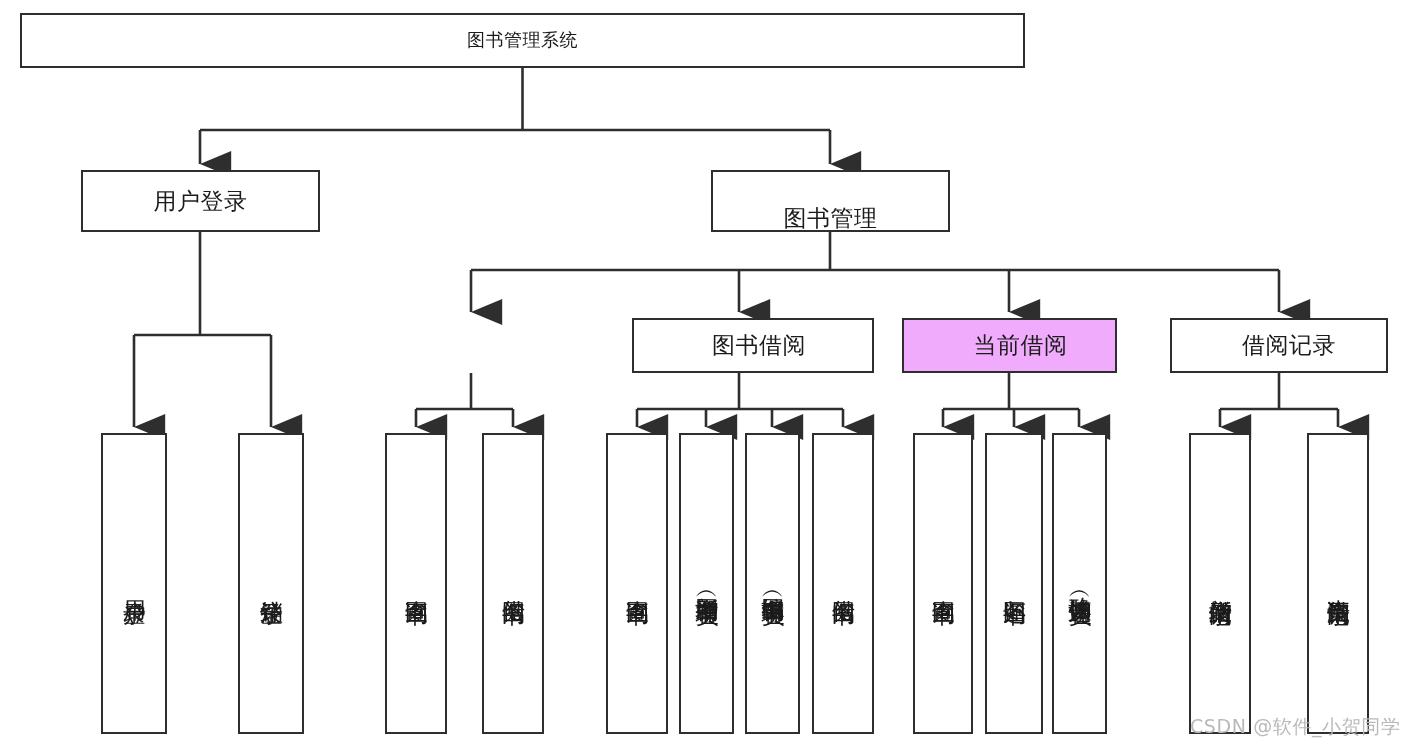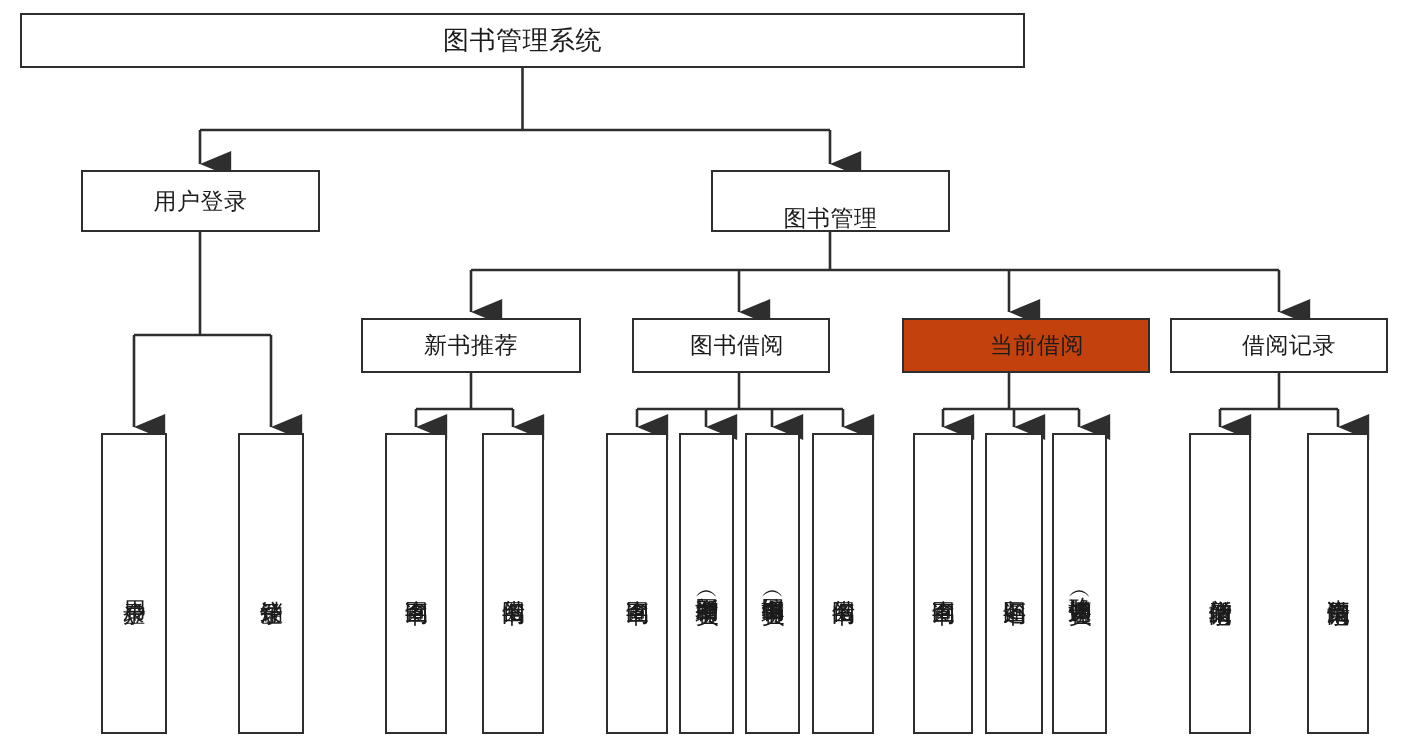--- a/index.html
+++ b/index.html
@@ -42,21 +42,21 @@
     text-align: center;
     line-height: 1.05;
     white-space: nowrap;
   }
   
   .node.horiz .label {
     font-size: 23px;
     letter-spacing: 0.5px;
   }
   .node.root .label {
-    font-size: 26px;
+    font-size: 18px;
   }
   
   .node.vert {
     align-items: center;
     justify-content: center;
     padding: 6px 0;
   }
   .node.vert .label {
     writing-mode: vertical-rl;
     text-orientation: upright;
@@ -135,27 +135,24 @@
     <span class="label">图书管理系统</span>
   </div>
 
   <div class="node horiz" id="node-t1-0" style="left: 81px; top: 170px; width: 239px; height: 62px; border-color: rgb(46, 46, 46); background: rgb(255, 255, 255); color: rgb(27, 27, 27);">
     <span class="label">用户登录</span>
   </div>
   <div class="node horiz" id="node-t1-1" style="left: 711px; top: 170px; width: 239px; height: 62px; border-color: rgb(46, 46, 46); background: rgb(255, 255, 255); color: rgb(27, 27, 27); align-items: flex-end;">
     <span class="label">图书管理</span>
   </div>
 
-  <div class="node horiz" id="node-t2-0" style="left: 361px; top: 318px; width: 220px; height: 55px; border-color: rgb(46, 46, 46); background: rgb(255, 255, 255); color: rgb(27, 27, 27);">
-    <span class="label">新书推荐</span>
-  </div>
-  <div class="node horiz" id="node-t2-1" style="left: 632px; top: 318px; width: 198px; height: 55px; border-color: rgb(46, 46, 46); background: rgb(255, 255, 255); color: rgb(27, 27, 27); padding-left: 12px;">
+  <div class="node horiz" id="node-t2-1" style="left: 632px; top: 318px; width: 242px; height: 55px; border-color: rgb(46, 46, 46); background: rgb(255, 255, 255); color: rgb(27, 27, 27); padding-left: 12px;">
     <span class="label">图书借阅</span>
   </div>
-  <div class="node horiz" id="node-t2-2" style="left: 902px; top: 318px; width: 248px; height: 55px; border-color: rgb(46, 46, 46); background: #c2410c; color: rgb(27, 27, 27); padding-left: 22px;">
+  <div class="node horiz" id="node-t2-2" style="left: 902px; top: 318px; width: 215px; height: 55px; border-color: rgb(46, 46, 46); background: #f0abfc; color: rgb(27, 27, 27); padding-left: 22px;">
     <span class="label">当前借阅</span>
   </div>
   <div class="node horiz" id="node-t2-3" style="left: 1170px; top: 318px; width: 218px; height: 55px; border-color: rgb(46, 46, 46); background: rgb(255, 255, 255); color: rgb(27, 27, 27); padding-left: 20px;">
     <span class="label">借阅记录</span>
   </div>
 
   <div class="node vert" id="node-leaf-0" style="left: 101px; top: 433px; width: 66px; height: 301px; border-color: rgb(46, 46, 46); background: rgb(255, 255, 255); color: rgb(27, 27, 27);">
     <span class="label">用户登录</span>
     </div>
   <div class="node vert" id="node-leaf-1" style="left: 238px; top: 433px; width: 66px; height: 301px; border-color: rgb(46, 46, 46); background: rgb(255, 255, 255); color: rgb(27, 27, 27);">
@@ -188,14 +185,15 @@
   <div class="node vert" id="node-leaf-10" style="left: 1052px; top: 433px; width: 55px; height: 301px; border-color: rgb(46, 46, 46); background: rgb(255, 255, 255); color: rgb(27, 27, 27);">
     <span class="label">确认归还（管理员）</span>
     </div>
   <div class="node vert" id="node-leaf-11" style="left: 1189px; top: 433px; width: 62px; height: 301px; border-color: rgb(46, 46, 46); background: rgb(255, 255, 255); color: rgb(27, 27, 27);">
     <span class="label">新增借阅记录</span>
     </div>
   <div class="node vert" id="node-leaf-12" style="left: 1307px; top: 433px; width: 62px; height: 301px; border-color: rgb(46, 46, 46); background: rgb(255, 255, 255); color: rgb(27, 27, 27);">
     <span class="label">查询借阅记录</span>
     </div>
 
+  <div id="watermark" style="left: 1190px; top: 714px; color: rgb(185, 185, 185);">CSDN @软件_小贺同学</div>
 
 </div>
 
 </body></html>

